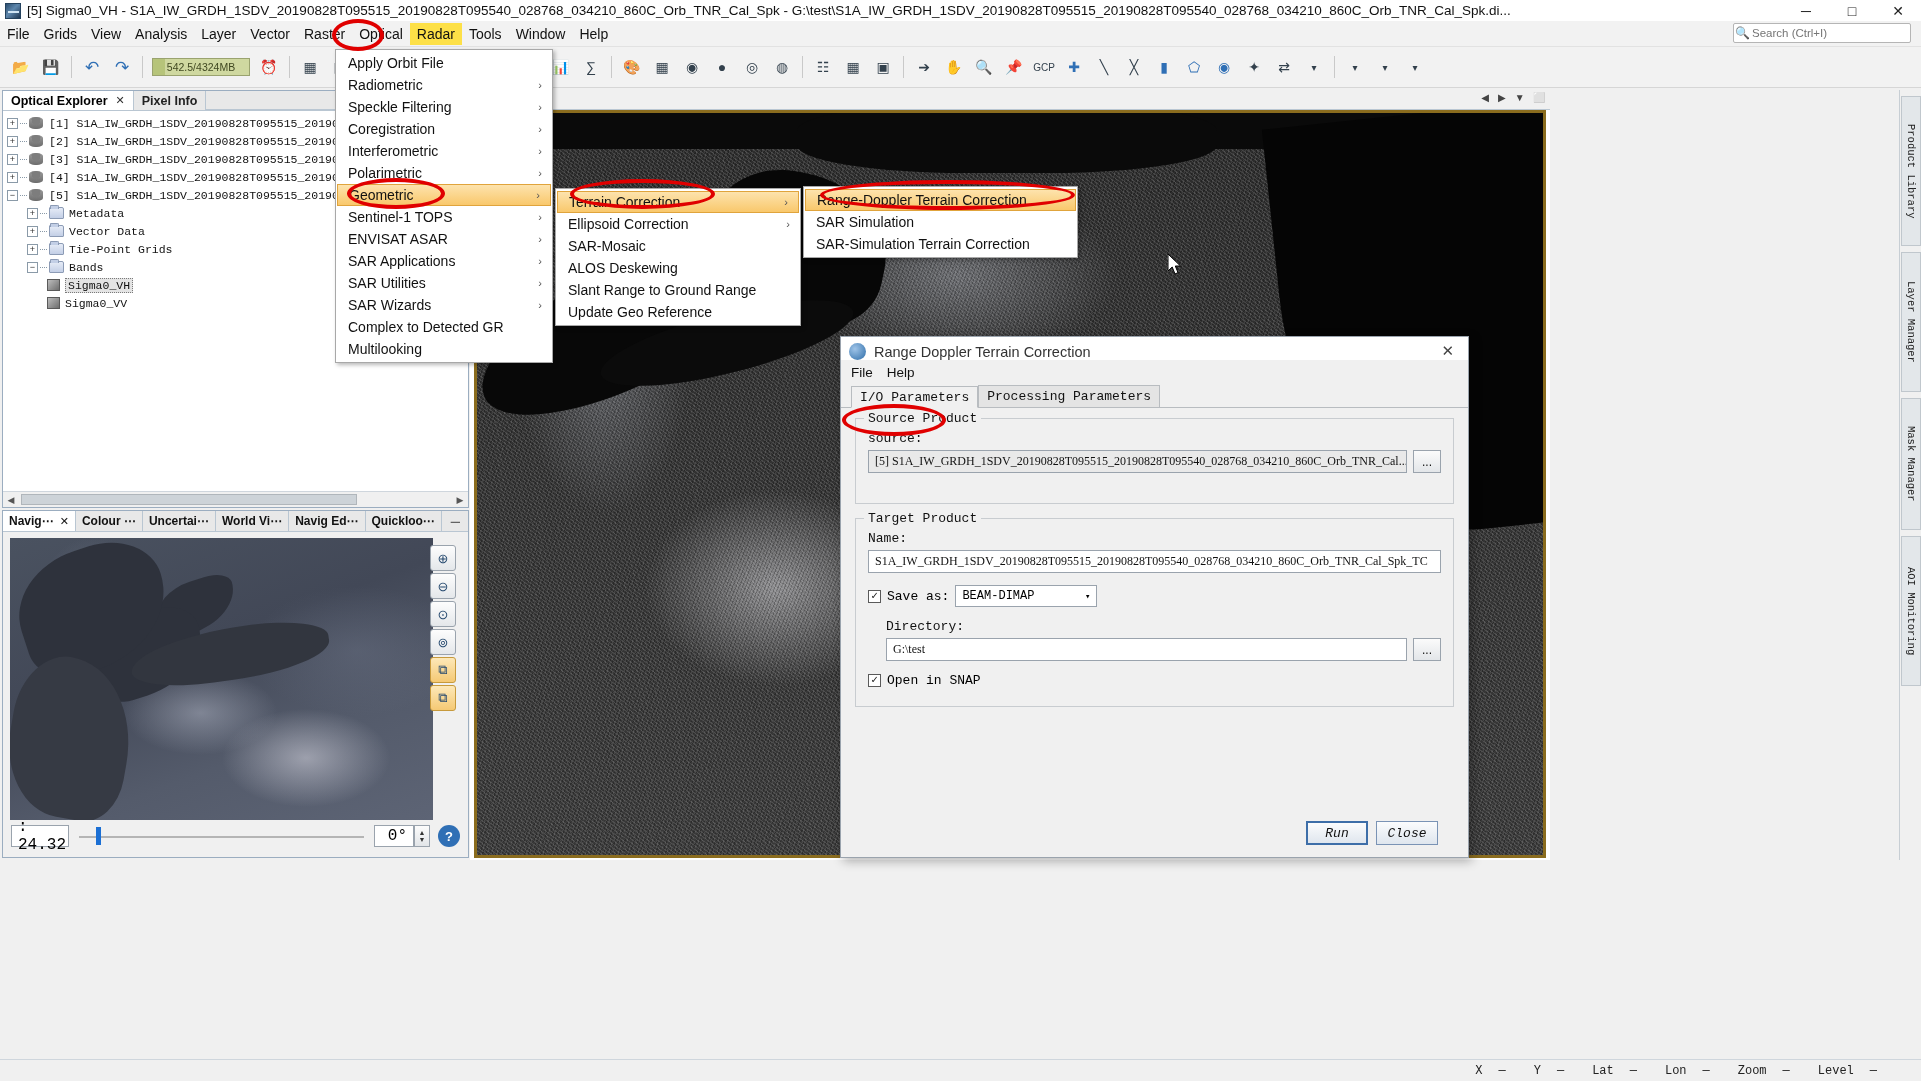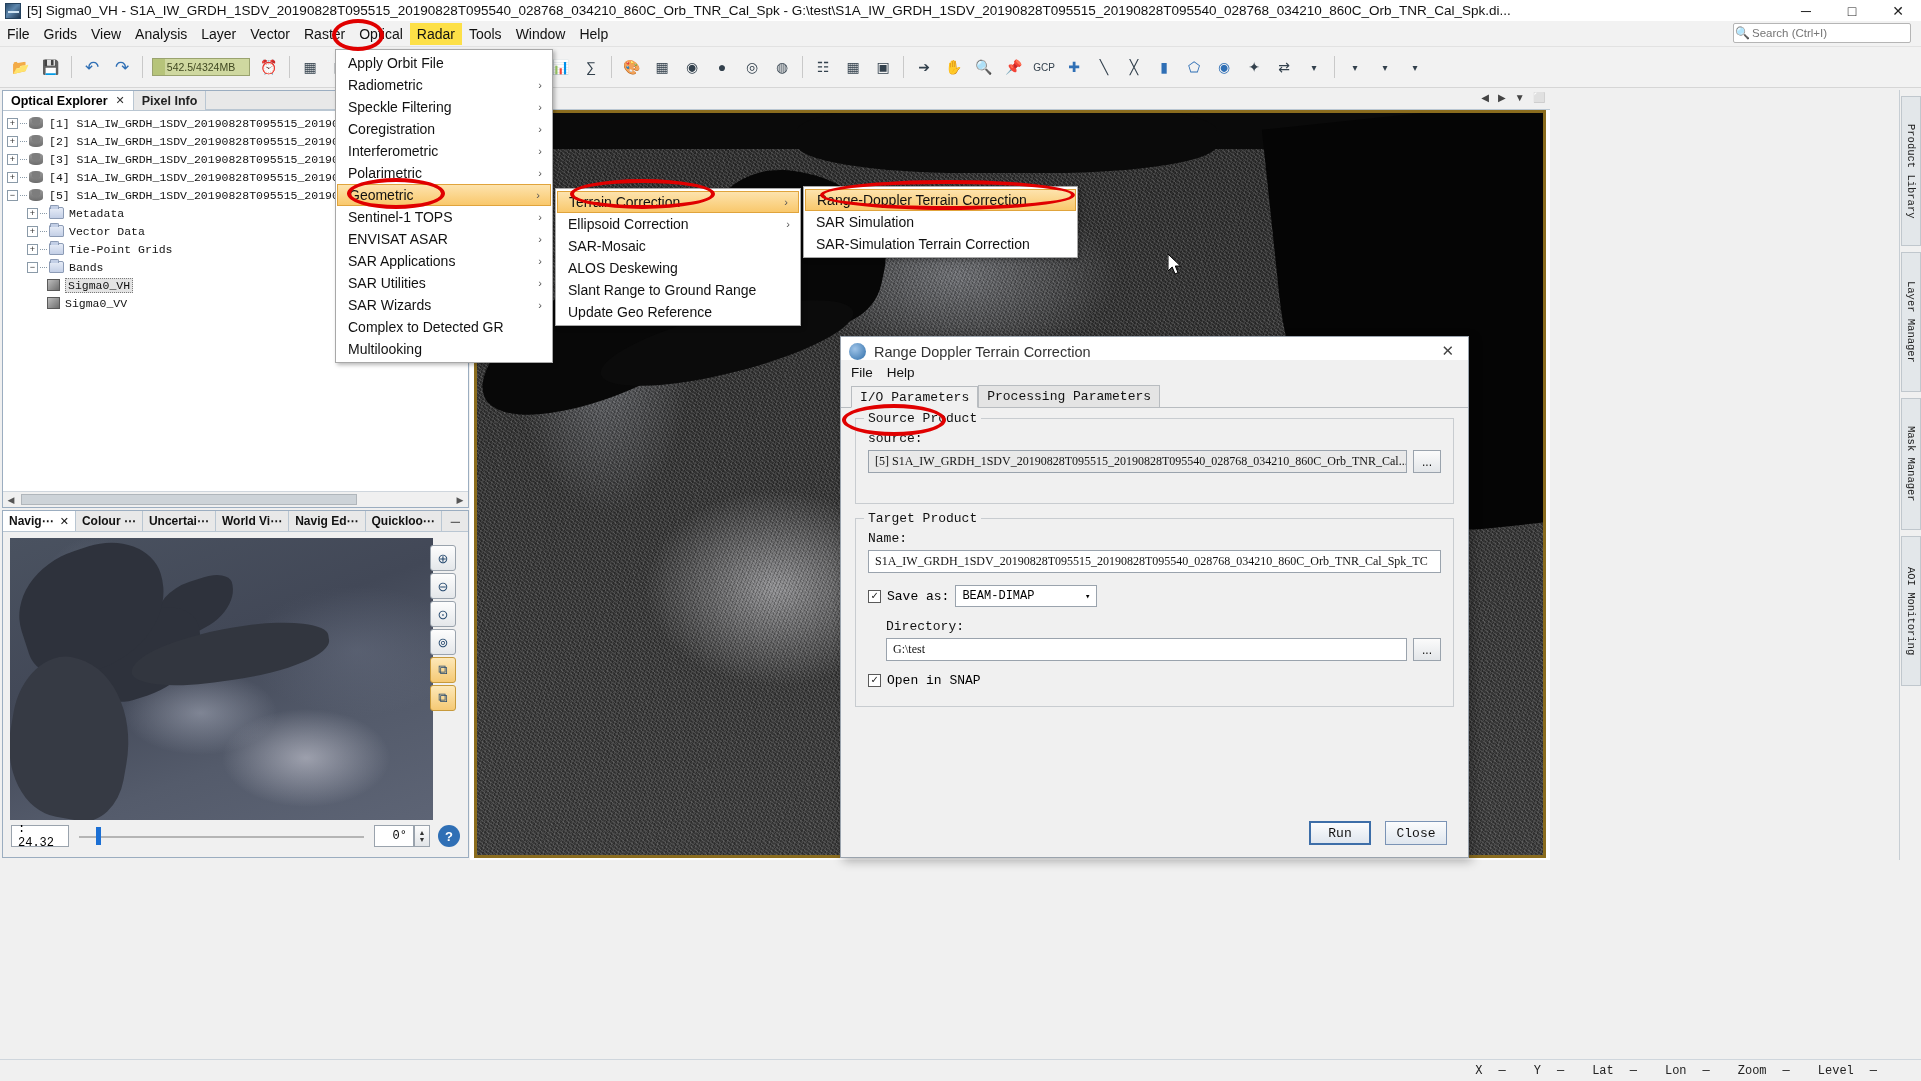--- a/index.html
+++ b/index.html
@@ -179,21 +179,21 @@
     background:linear-gradient(#fdfdfd,#e4e7ea);border-radius:3px;
     display:flex;align-items:center;justify-content:center;color:#24486e;font-size:13px;
     cursor:default;
   }
   .nav-zoom-btn.hl{ background:linear-gradient(#fde8b8,#f5c974); border-color:#c79a3c; }
   #nav-bottom{
     position:absolute;left:0;bottom:6px;width:100%;height:30px;display:flex;align-items:center;padding:0 8px;
   }
   .nb-field{
     height:22px;border:1px solid #9aa3ad;background:#fff;display:flex;align-items:center;
-    padding:0 6px;font-size:12px;font-family:"Liberation Mono",monospace;
+    padding:0 6px;font-size:16px;font-family:"Liberation Mono",monospace;
   }
   #nav-slider{
     flex:1;height:22px;margin:0 10px;position:relative;
   }
   #nav-slider .track{position:absolute;left:0;right:0;top:11px;height:2px;background:#b5b5b5;}
   #nav-slider .knob{position:absolute;left:6%;top:2px;width:5px;height:18px;background:#1b6fd4;}
   .spin{
     width:16px;height:22px;border:1px solid #9aa3ad;background:linear-gradient(#fcfcfc,#e2e5e8);
     display:flex;flex-direction:column;align-items:center;justify-content:center;font-size:7px;color:#333;
   }
@@ -366,21 +366,21 @@
     align-items:center;justify-content:center;font-size:11px;color:#111;flex:0 0 auto;
     line-height:1;
   }
   .chkrow{display:flex;align-items:center;gap:6px;font-size:13px;font-family:"Liberation Mono",monospace;}
   .select-sm{
     height:22px;border:1px solid #9aa3ad;background:#fff;display:flex;align-items:center;
     padding:8px 6px;font-size:12px;font-family:"Liberation Mono",monospace;width:142px;
   }
   .select-sm .caret{margin-left:auto;font-size:9px;}
   #dlg-footer{
-    position:absolute;right:21px;bottom:12px;display:flex;gap:14px;
+    position:absolute;right:30px;bottom:12px;display:flex;gap:8px;font-style:italic;
   }
   .dbtn{
     min-width:62px;height:24px;border:1px solid #7a93b5;background:linear-gradient(#fbfcfd,#dfe6ee);
     display:flex;align-items:center;justify-content:center;font-size:13px;
     font-family:"Liberation Mono",monospace;color:#111;cursor:default;padding:0 10px;
   }
   .dbtn.primary{border:2px solid #3d6ea8;}
   
   #cursor-arrow{
     position:absolute;left:1168px;top:254px;width:0;height:0;z-index:130;

